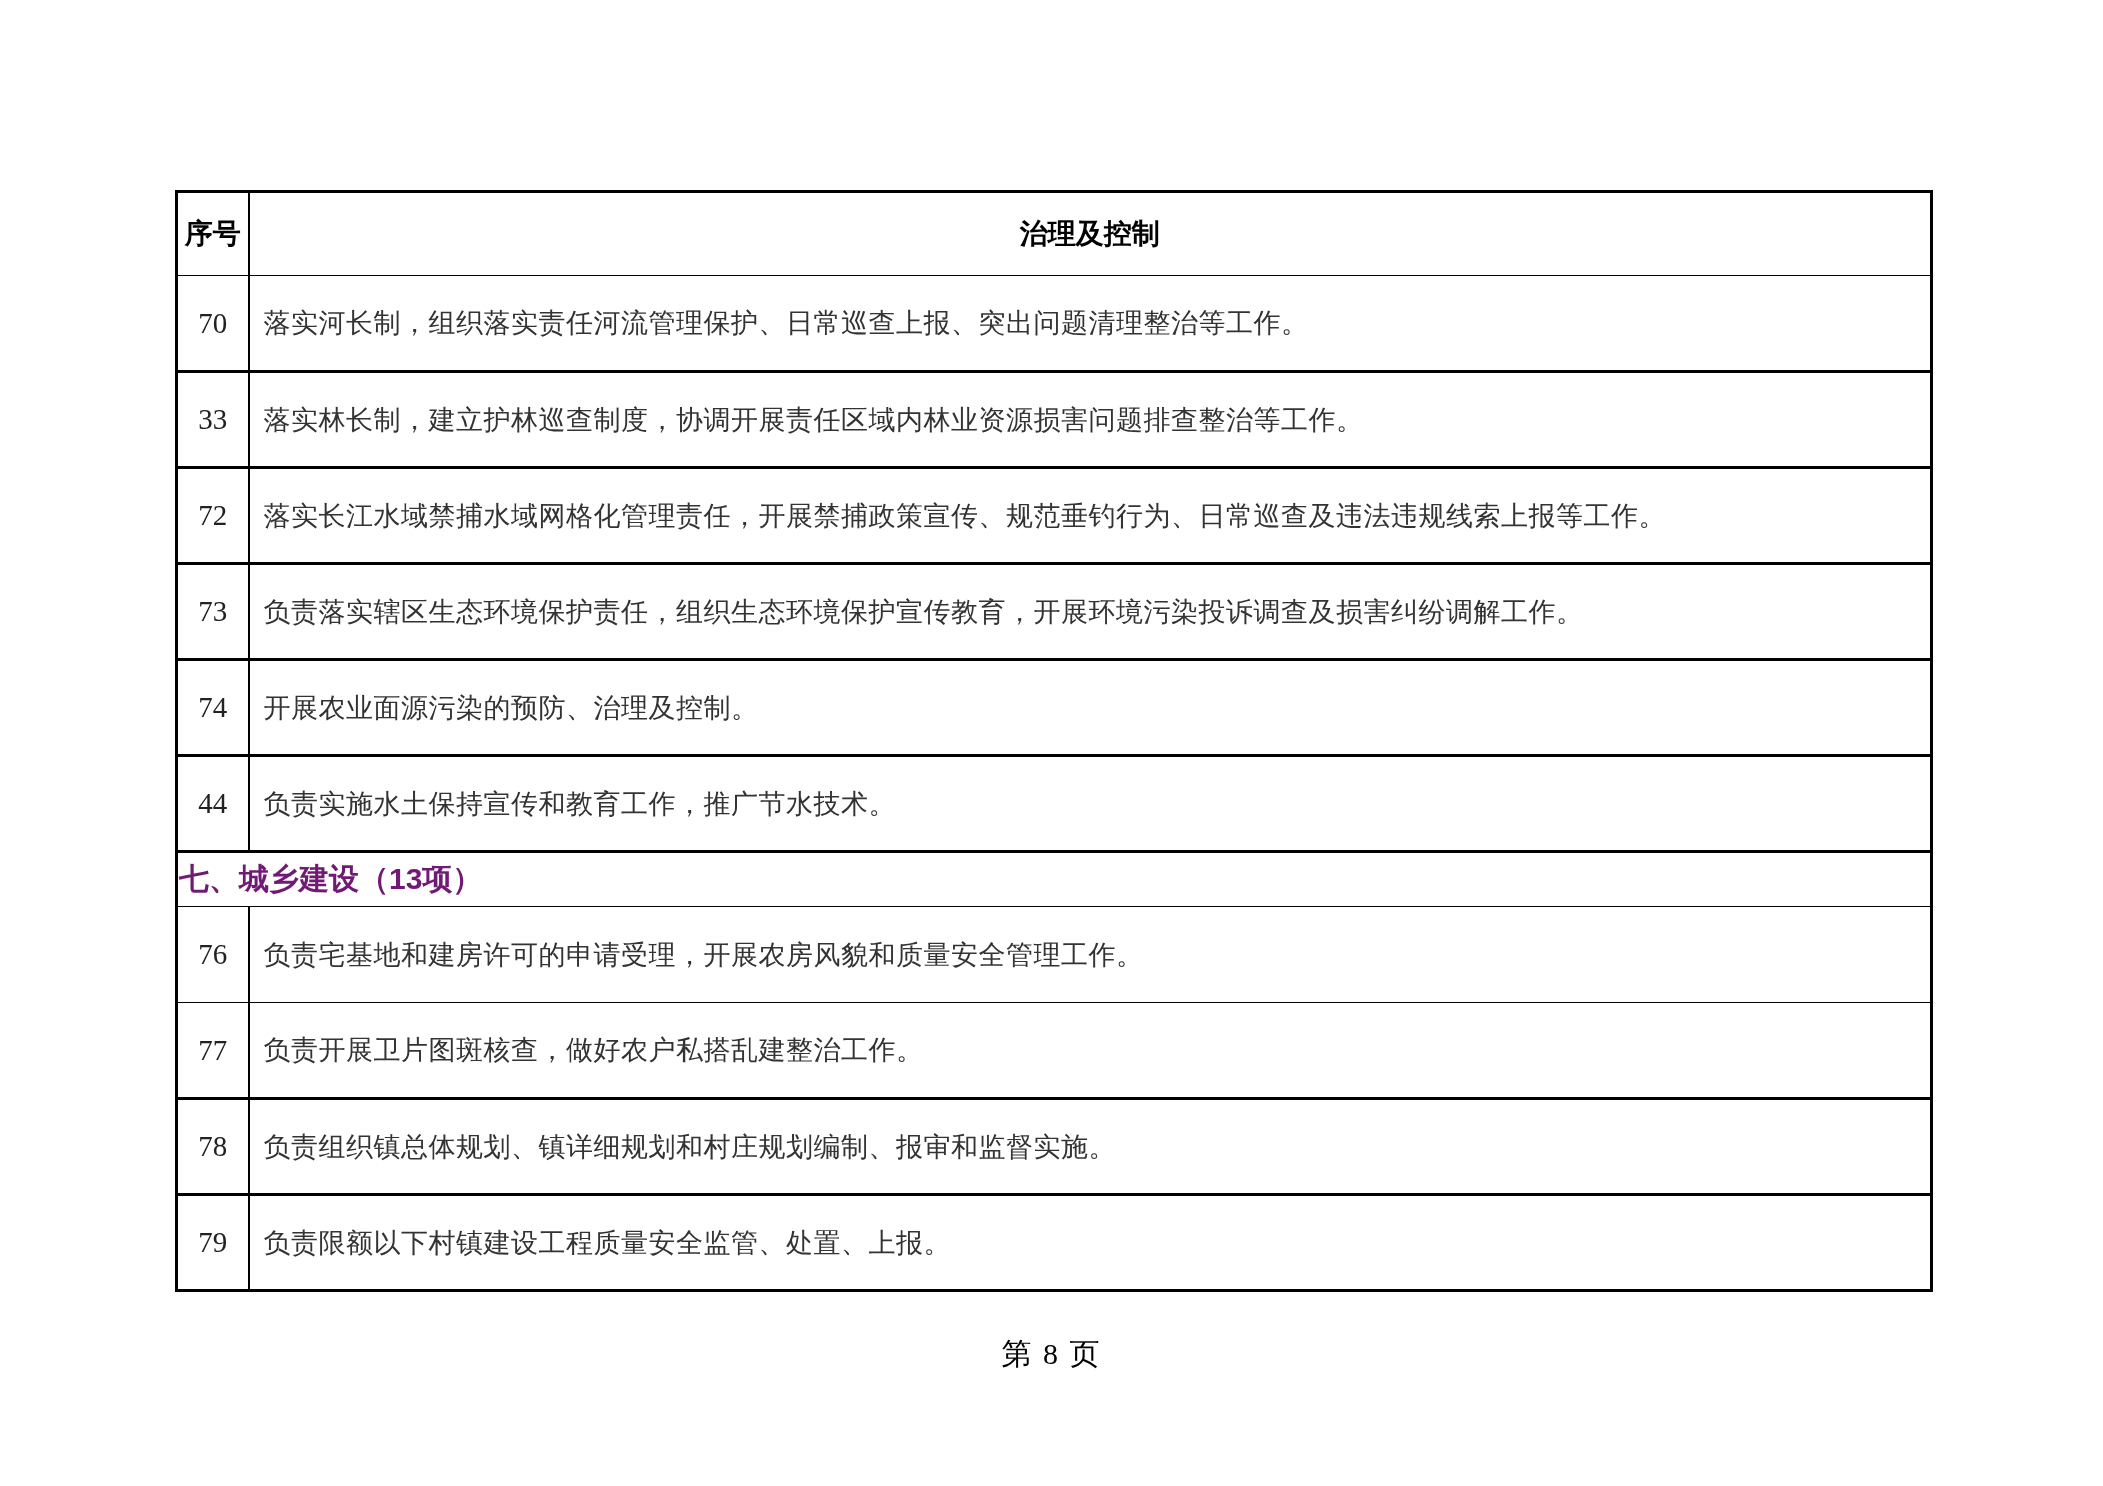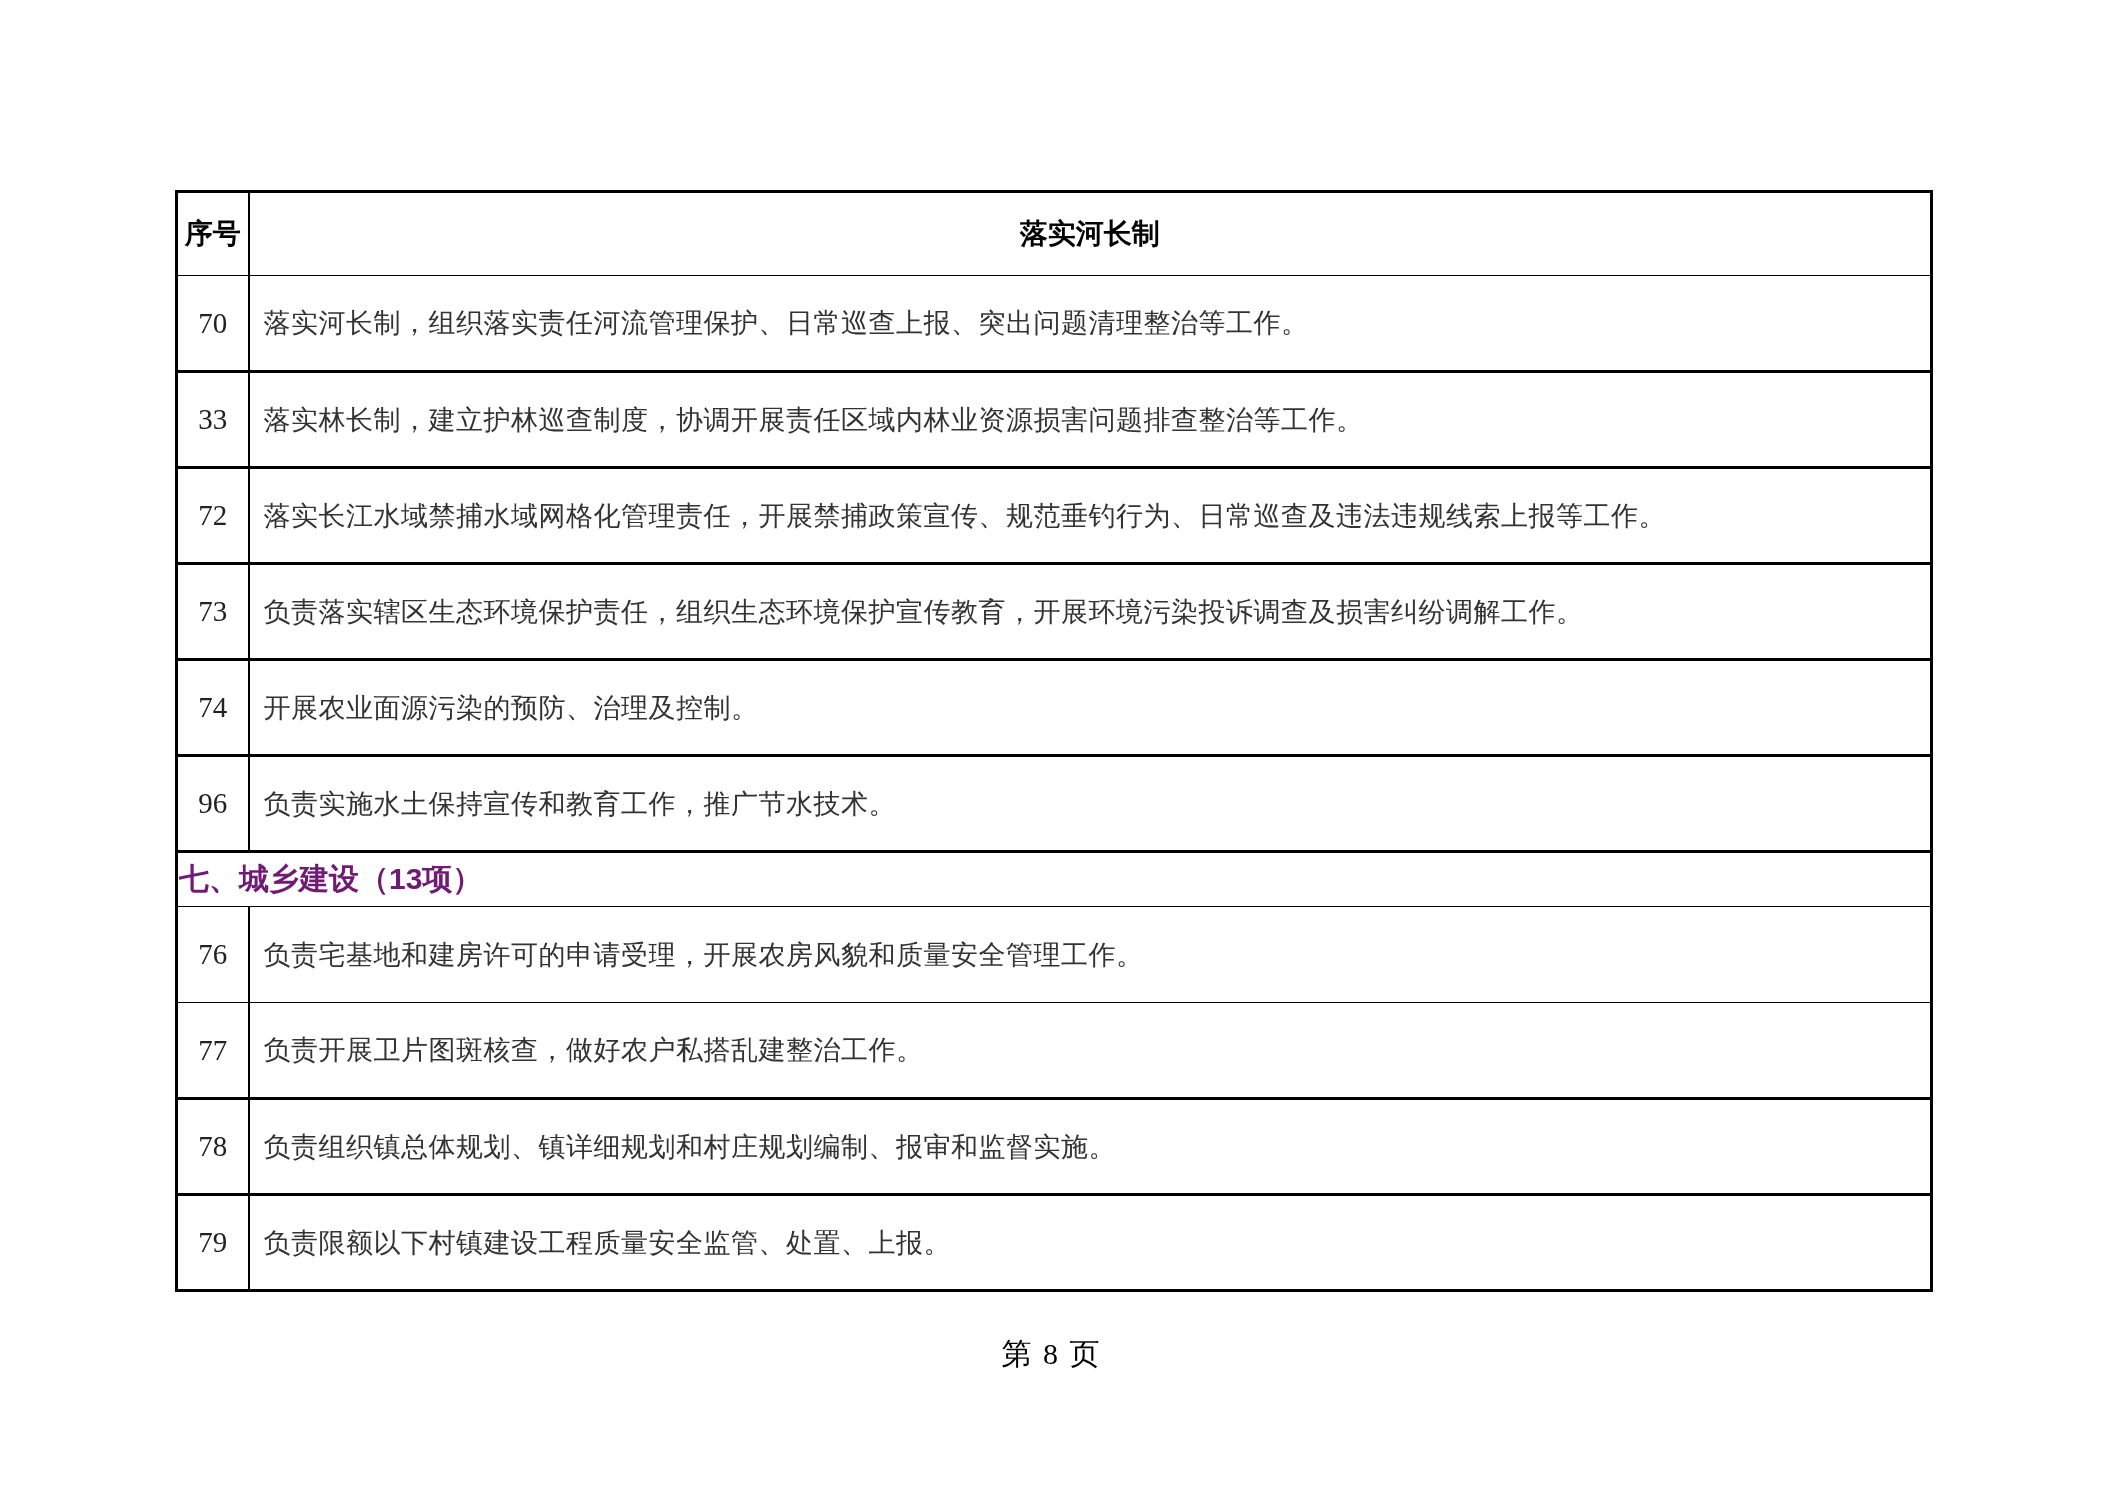--- a/index.html
+++ b/index.html
@@ -83,21 +83,21 @@
 <body>
 
 <table class="doc-table">
   <colgroup>
     <col class="col-num">
     <col>
   </colgroup>
   <tbody id="table-body">
     <tr class="header-row">
       <td>序号</td>
-      <td>落实河长制</td>
+      <td>治理及控制</td>
     </tr>
   <tr class="item-row thin-top">
     <td class="num-cell">70</td>
     <td class="text-cell">落实河长制，组织落实责任河流管理保护、日常巡查上报、突出问题清理整治等工作。</td>
   </tr>
       <tr class="item-row">
     <td class="num-cell">33</td>
     <td class="text-cell">落实林长制，建立护林巡查制度，协调开展责任区域内林业资源损害问题排查整治等工作。</td>
   </tr>
       <tr class="item-row">
@@ -106,21 +106,21 @@
   </tr>
       <tr class="item-row">
     <td class="num-cell">73</td>
     <td class="text-cell">负责落实辖区生态环境保护责任，组织生态环境保护宣传教育，开展环境污染投诉调查及损害纠纷调解工作。</td>
   </tr>
       <tr class="item-row">
     <td class="num-cell">74</td>
     <td class="text-cell">开展农业面源污染的预防、治理及控制。</td>
   </tr>
       <tr class="item-row">
-    <td class="num-cell">96</td>
+    <td class="num-cell">44</td>
     <td class="text-cell">负责实施水土保持宣传和教育工作，推广节水技术。</td>
   </tr>
       <tr class="section-row">
     <td colspan="2">七、城乡建设（13项）</td>
   </tr>
       <tr class="item-row thin-top">
     <td class="num-cell">76</td>
     <td class="text-cell">负责宅基地和建房许可的申请受理，开展农房风貌和质量安全管理工作。</td>
   </tr>
       <tr class="item-row thin-top">

